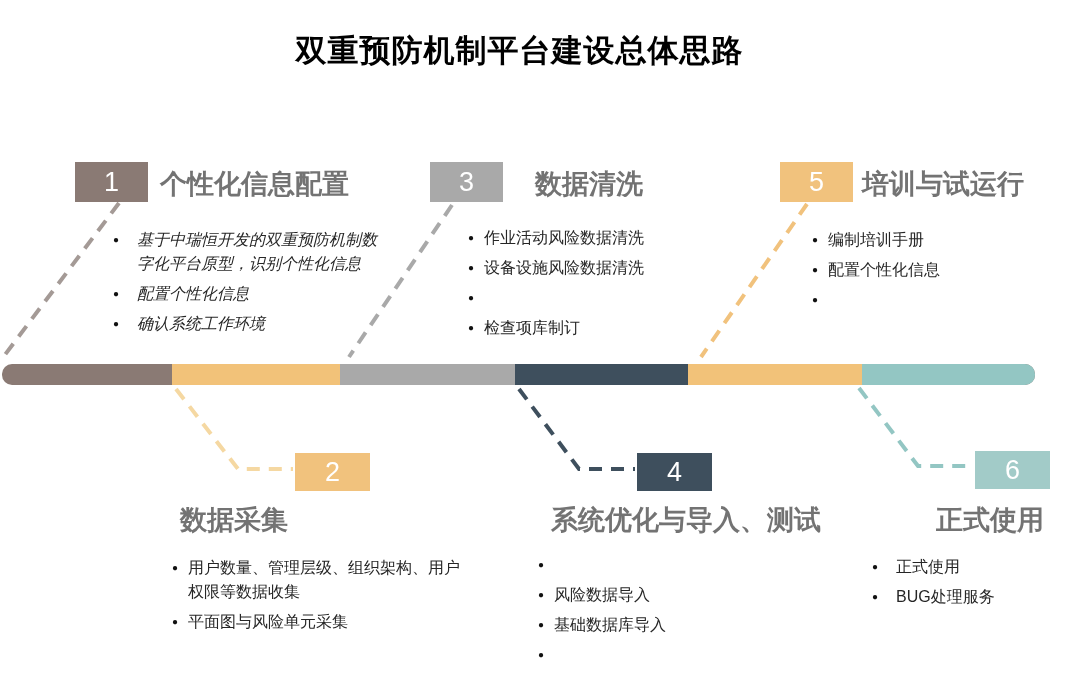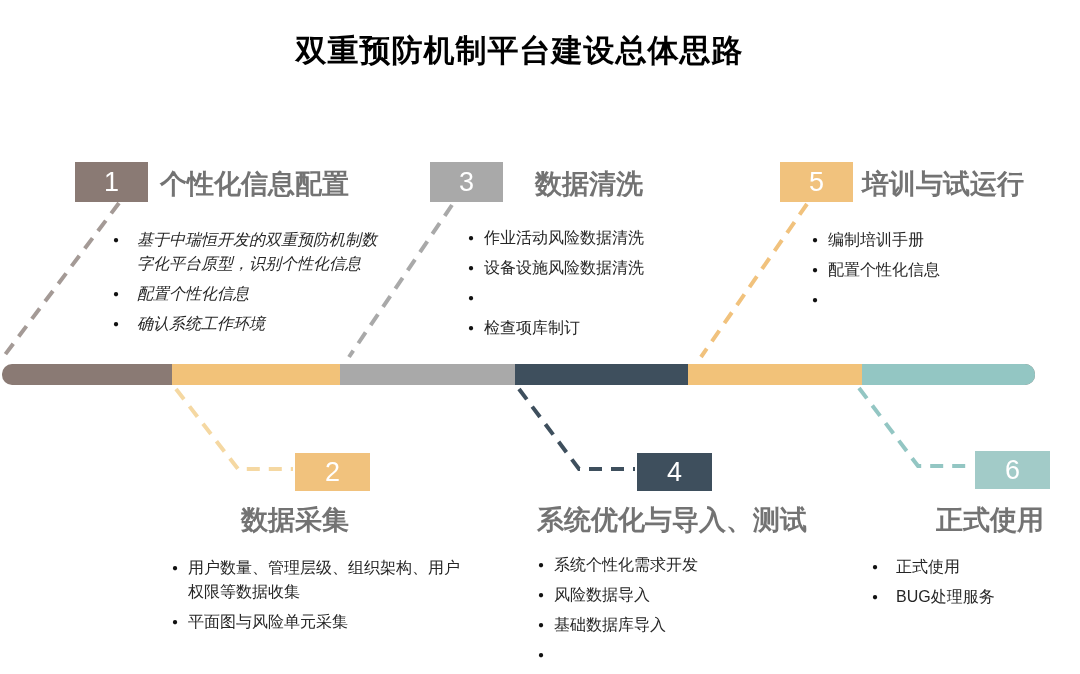--- a/index.html
+++ b/index.html
@@ -25,22 +25,22 @@
   #box3{left:430px;top:162px;background:#a9a9a9;}
   #box5{left:780px;top:162px;background:#f1c27d;}
   #box2{left:295px;top:453px;background:#f1c27d;height:38px;width:75px;}
   #box4{left:637px;top:453px;background:#3e4f5d;height:38px;width:75px;}
   #box6{left:975px;top:451px;background:#a2cbc8;height:38px;width:75px;}
   
   .stage-heading{font-size:27px;font-weight:700;color:#737373;white-space:nowrap;}
   #h1{left:160px;top:166px;}
   #h3{left:535px;top:166px;}
   #h5{left:862px;top:166px;}
-  #h2{left:180px;top:502px;width:230px;text-align:center;}
-  #h4{left:522px;top:502px;width:300px;text-align:center;}
+  #h2{left:180px;top:502px;width:230px;text-align:left;}
+  #h4{left:536px;top:502px;width:300px;text-align:center;}
   #h6{left:875px;top:502px;width:230px;text-align:center;}
   
   .bullets{list-style:none;margin:0;padding:0;font-size:16px;color:#262626;}
   .bullets li{display:flex;margin-bottom:6px;line-height:24px;}
   .bullets .dot{flex:0 0 auto;font-size:10px;line-height:24px;margin-right:10px;color:#111;}
   .bullets.wide-gap .dot{margin-right:18px;}
   #list1{left:113px;top:228px;} #list1 .txt{width:255px;font-style:italic;}
   #list3{left:468px;top:226px;}
   #list5{left:812px;top:228px;}
   #list2{left:172px;top:556px;} #list2 .txt{width:282px;}
@@ -137,21 +137,20 @@
     </li>
   <li>
       <span class="dot">●</span>
       <span class="txt">检查项库制订</span>
     </li>
 </ul>
 
 <ul class="abs bullets" id="list4">
   <li>
       <span class="dot">●</span>
-      <span class="txt">系统个性化需求开发</span>
     </li>
   <li>
       <span class="dot">●</span>
       <span class="txt">风险数据导入</span>
     </li>
   <li>
       <span class="dot">●</span>
       <span class="txt">基础数据库导入</span>
     </li>
   <li>

